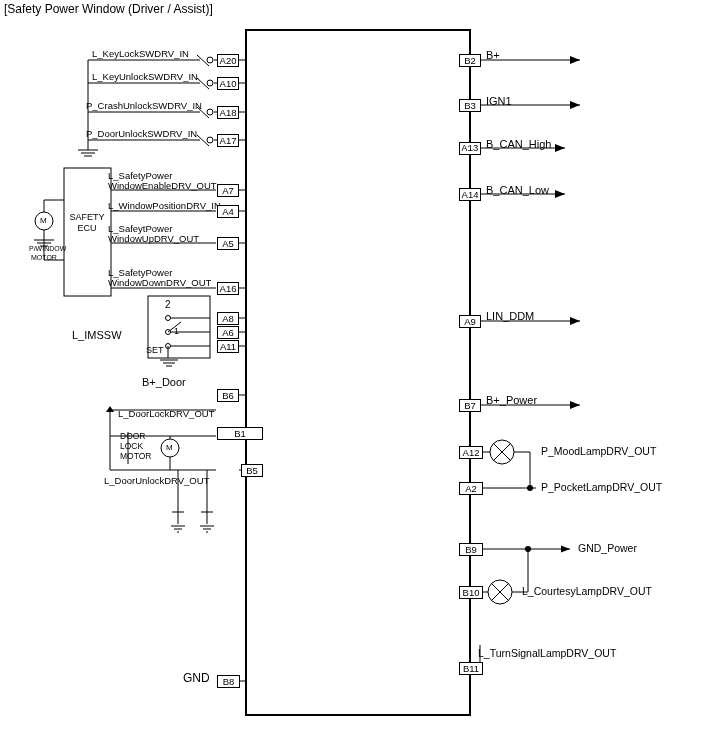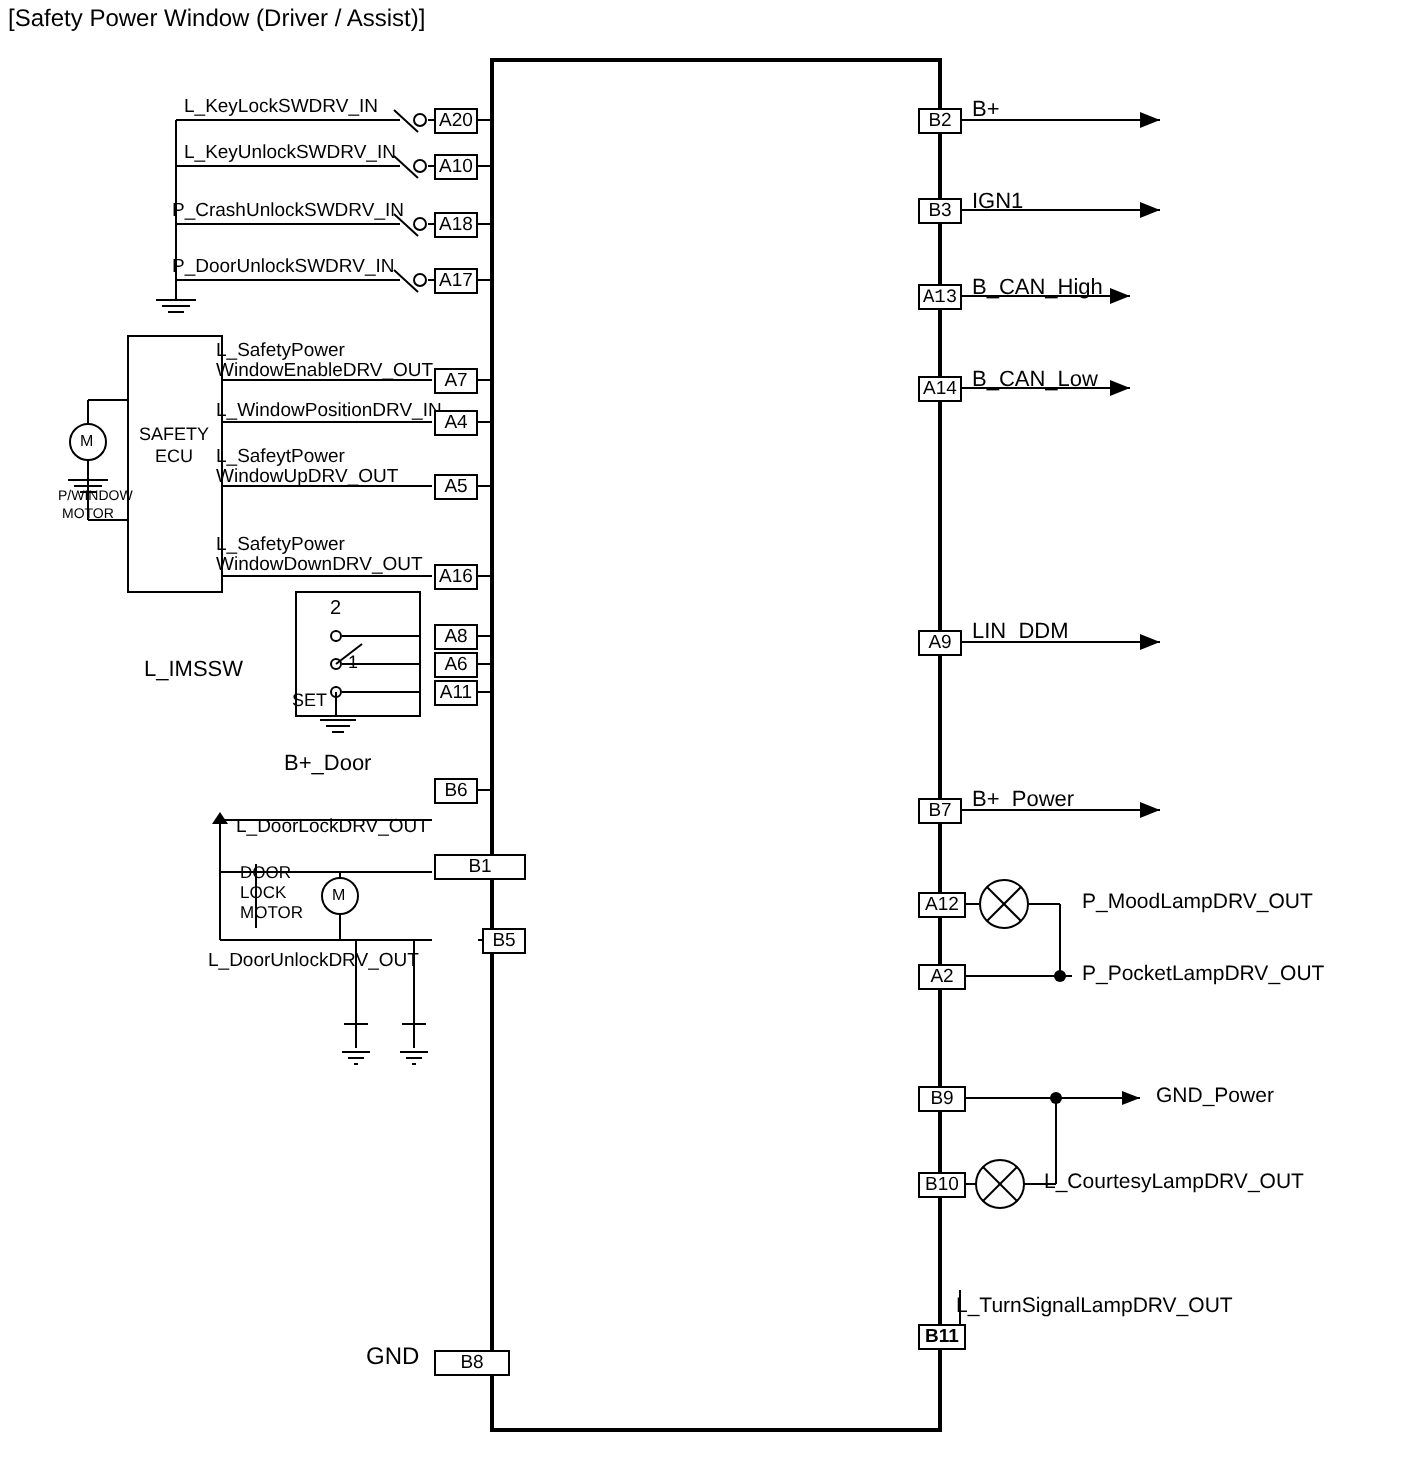--- a/index.html
+++ b/index.html
@@ -209,21 +209,21 @@
   <div class="lbl" style="left:120px;top:441px;font-size:8.5px;">LOCK</div>
   <div class="lbl" style="left:120px;top:451px;font-size:8.5px;">MOTOR</div>
   <div class="lbl" style="left:166px;top:442px;font-size:8px;">M</div>
 
   <div class="lbl" style="left:104px;top:475px;">L_DoorUnlockDRV_OUT</div>
   <div class="pin" style="left:217px;top:464px;width:22px;margin-left:24px;">B5</div>
 
   <div class="lbl" style="left:70px;top:455px;font-size:8px;"></div>
 
   <div class="lbl" style="left:183px;top:673px;font-size:12px;">GND</div>
-  <div class="pin" style="left:217px;top:675px;width:38px;">B8</div>
+  <div class="pin" style="left:217px;top:675px;width:23px;">B8</div>
 
   <div class="pin" style="left:459px;top:54px;width:22px;">B2</div>
   <div class="lbl" style="left:486px;top:50px;font-size:11px;">B+</div>
 
   <div class="pin" style="left:459px;top:99px;width:22px;">B3</div>
   <div class="lbl" style="left:486px;top:96px;font-size:11px;">IGN1</div>
 
   <div class="pin" style="left:459px;top:142px;width:22px;font-family:Liberation Mono, monospace;">A13</div>
   <div class="lbl" style="left:486px;top:139px;font-size:11px;">B_CAN_High</div>
 
@@ -241,16 +241,16 @@
 
   <div class="pin" style="left:459px;top:482px;width:24px;">A2</div>
   <div class="lbl" style="left:541px;top:482px;font-size:10.5px;">P_PocketLampDRV_OUT</div>
 
   <div class="pin" style="left:459px;top:543px;width:24px;">B9</div>
   <div class="lbl" style="left:578px;top:543px;font-size:10.5px;">GND_Power</div>
 
   <div class="pin" style="left:459px;top:586px;width:24px;">B10</div>
   <div class="lbl" style="left:522px;top:586px;font-size:10.5px;">L_CourtesyLampDRV_OUT</div>
 
-  <div class="pin" style="left:459px;top:662px;width:24px;font-weight:bold;">B11</div>
+  <div class="pin" style="left:459px;top:662px;width:24px;">B11</div>
   <div class="lbl" style="left:478px;top:648px;font-size:10.5px;">L_TurnSignalLampDRV_OUT</div>
 
 </div>
 
 </body></html>

